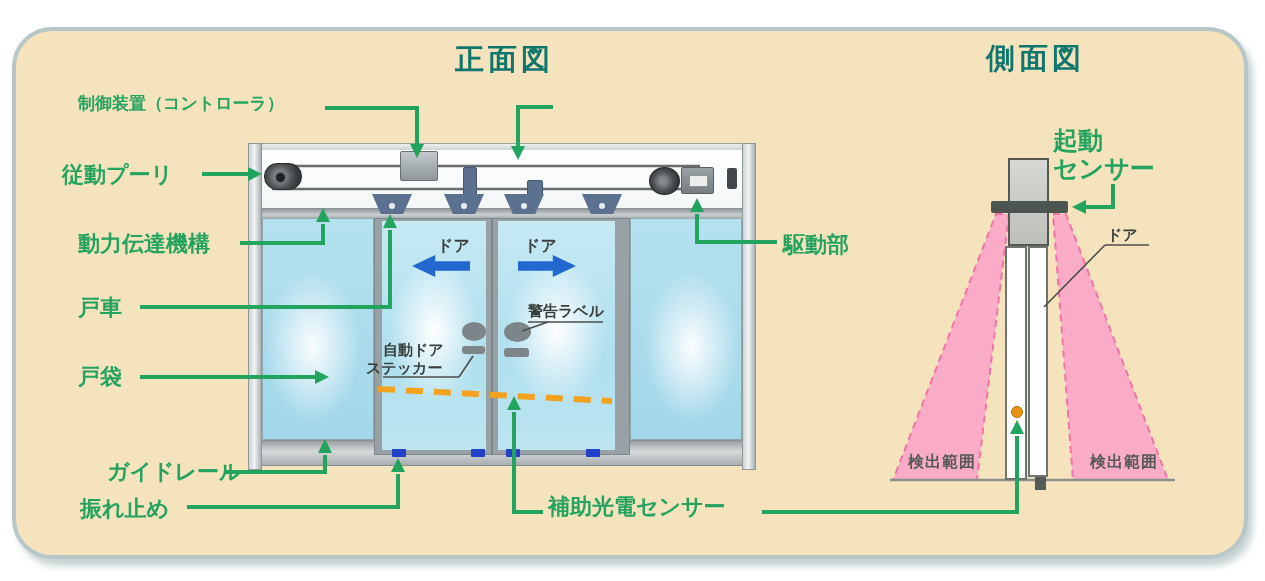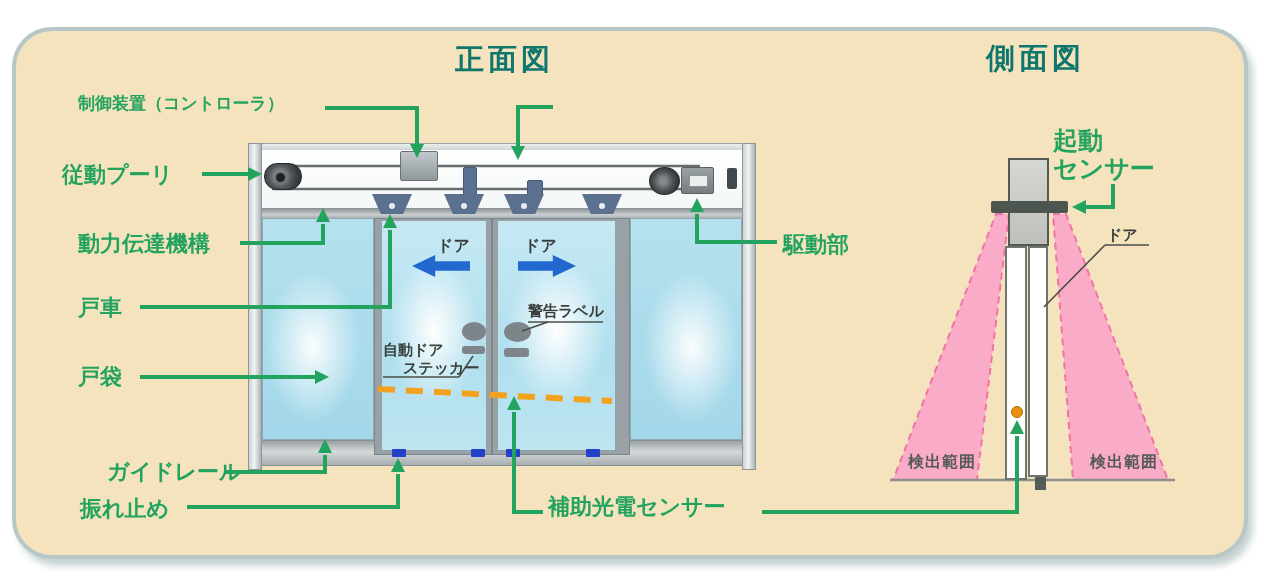--- a/index.html
+++ b/index.html
@@ -198,21 +198,21 @@
   <div class="abs z5 jp glabel" style="left:78px;top:364px;">戸袋</div>
   <div class="abs z5 jp glabel" style="left:80px;top:459px;margin-left:27px;">ガイドレール</div>
   <div class="abs z5 jp glabel" style="left:80px;top:496px;">振れ止め</div>
   <div class="abs z5 jp glabel" style="left:783px;top:232px;">駆動部</div>
   <div class="abs z5 jp glabel" style="left:548px;top:494px;">補助光電センサー</div>
 
   <div id="lbl-door-l" class="abs z5 jp klabel" style="left:437px;top:237px;">ドア</div>
   <div id="lbl-door-r" class="abs z5 jp klabel" style="left:524px;top:237px;">ドア</div>
   <div class="abs z5 jp klabel" style="left:528px;top:303px;">警告ラベル</div>
   <div class="abs z5 jp klabel" style="left:383px;top:342px;">自動ドア</div>
-  <div class="abs z5 jp klabel" style="left:403px;top:360px;text-align:center;">ステッカー</div>
+  <div class="abs z5 jp klabel" style="left:366px;top:360px;text-align:center;">ステッカー</div>
 
   <div id="lbl-kido" class="abs z5 jp" style="left:1053px;top:127px;">
     <div>起動</div>
     <div>センサー</div>
   </div>
   <div class="abs z5 jp klabel" style="left:1107px;top:227px;">ドア</div>
   <div class="abs z5 jp range" style="left:908px;top:453px;">検出範囲</div>
   <div class="abs z5 jp range" style="left:1090px;top:453px;">検出範囲</div>
 </div>
 

